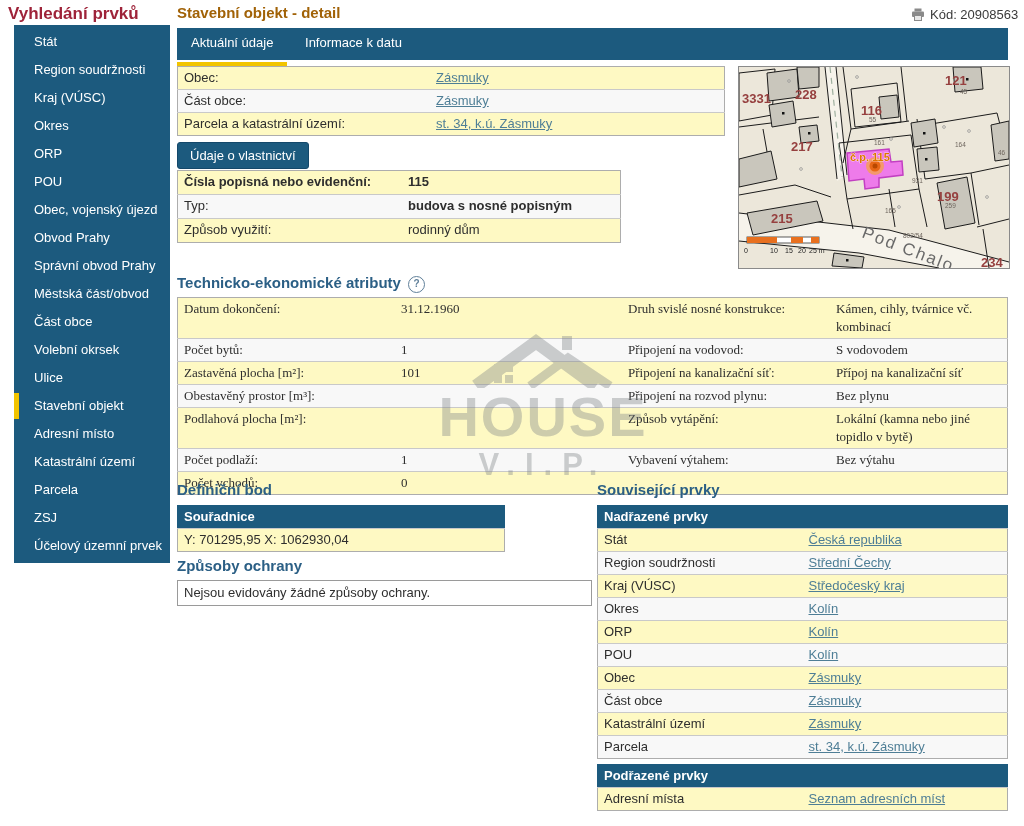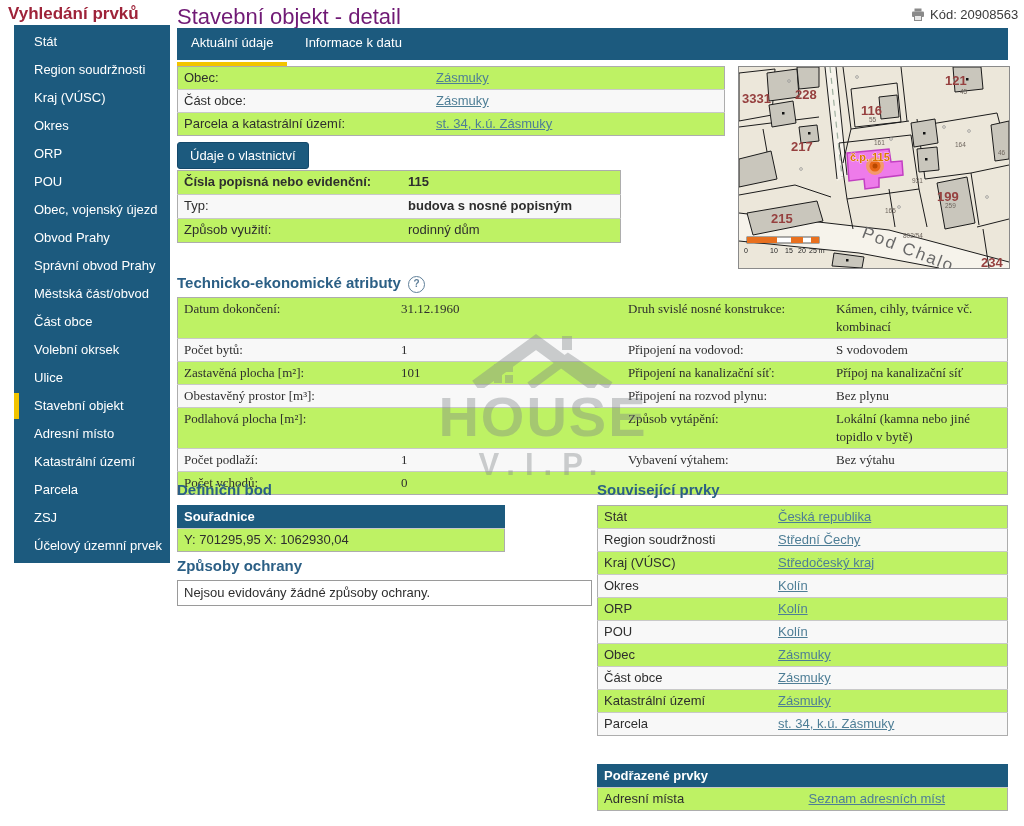--- a/index.html
+++ b/index.html
@@ -10,32 +10,32 @@
   }
   .abs{position:absolute;}
 
   
   #sidebar-title{left:8px;top:4px;font-size:17px;font-weight:bold;color:#9E2339;}
   #sidebar-nav{left:14px;top:25px;width:156px;background:#1C5A7E;padding:3px 0;}
   .side-item{position:relative;height:28px;line-height:28px;padding-left:20px;color:#fff;cursor:pointer;white-space:nowrap;}
   .side-item.active::before{content:"";position:absolute;left:0;top:1px;bottom:1px;width:5px;background:#F2C400;}
 
   
-  #page-title{left:177px;top:4px;font-size:22px;font-weight:normal;color:#701a75;}
+  #page-title{left:177px;top:4px;font-size:15px;font-weight:bold;color:#a16207;}
   #kod{left:930px;top:7px;color:#3a3a3a;}
   #print-btn{left:911px;top:8px;cursor:pointer;}
   #tabbar{left:177px;top:28px;width:831px;height:32px;background:#1C5A7E;}
   .tab{display:inline-block;box-sizing:border-box;height:38px;padding:7px 14px 0 14px;color:#fff;cursor:pointer;}
   .tab.active{border-bottom:4px solid #F2C400;}
 
   
   table.kv{border-collapse:collapse;border:1px solid #adadad;table-layout:fixed;}
   table.kv td{padding:2px 6px;border-bottom:1px solid #c9c9c9;vertical-align:top;line-height:18px;overflow:hidden;}
   table.kv tr:last-child td{border-bottom:none;}
-  table.kv tr.odd td{background:#bef264;}
+  table.kv tr.odd td{background:#fef9c3;}
   table.kv tr.even td{background:#F8F8F8;}
   .thead{background:#1C5A7E;color:#fff;font-weight:bold;padding:2px 6px;line-height:17px;border:1px solid #1C5A7E;}
   a.lnk{color:#4E7E96;text-decoration:underline;cursor:pointer;}
   .bold{font-weight:bold;}
 
   #loc-table{left:177px;top:66px;width:548px;}
   #loc-table td.lbl{width:240px;}
   #own-btn{left:177px;top:142px;height:25px;line-height:25px;padding:0 12px;background:#1C5A7E;color:#fff;border:1px solid #14486a;border-radius:3px;cursor:pointer;}
   #bld-table{left:177px;top:170px;width:444px;}
   #bld-table td.lbl{width:212px;}
@@ -213,20 +213,23 @@
 </tbody>
   </table>
 
 <div class="abs sec-head" id="och-head">Způsoby ochrany</div>
 <div class="abs" id="och-box">Nejsou evidovány žádné způsoby ochrany.</div>
 
 <div class="abs sec-head" id="souv-head">Související prvky</div>
 
 <table class="kv abs" id="nadr-table">
   <tbody>
+      <tr>
+        <td class="thead" colspan="2">Nadřazené prvky</td>
+      </tr>
   <tr class="odd">
     <td class="lbl">Stát</td>
     <td><a class="lnk">Česká republika</a></td>
   </tr>
   <tr class="even">
     <td class="lbl">Region soudržnosti</td>
     <td><a class="lnk">Střední Čechy</a></td>
   </tr>
   <tr class="odd">
     <td class="lbl">Kraj (VÚSC)</td>

